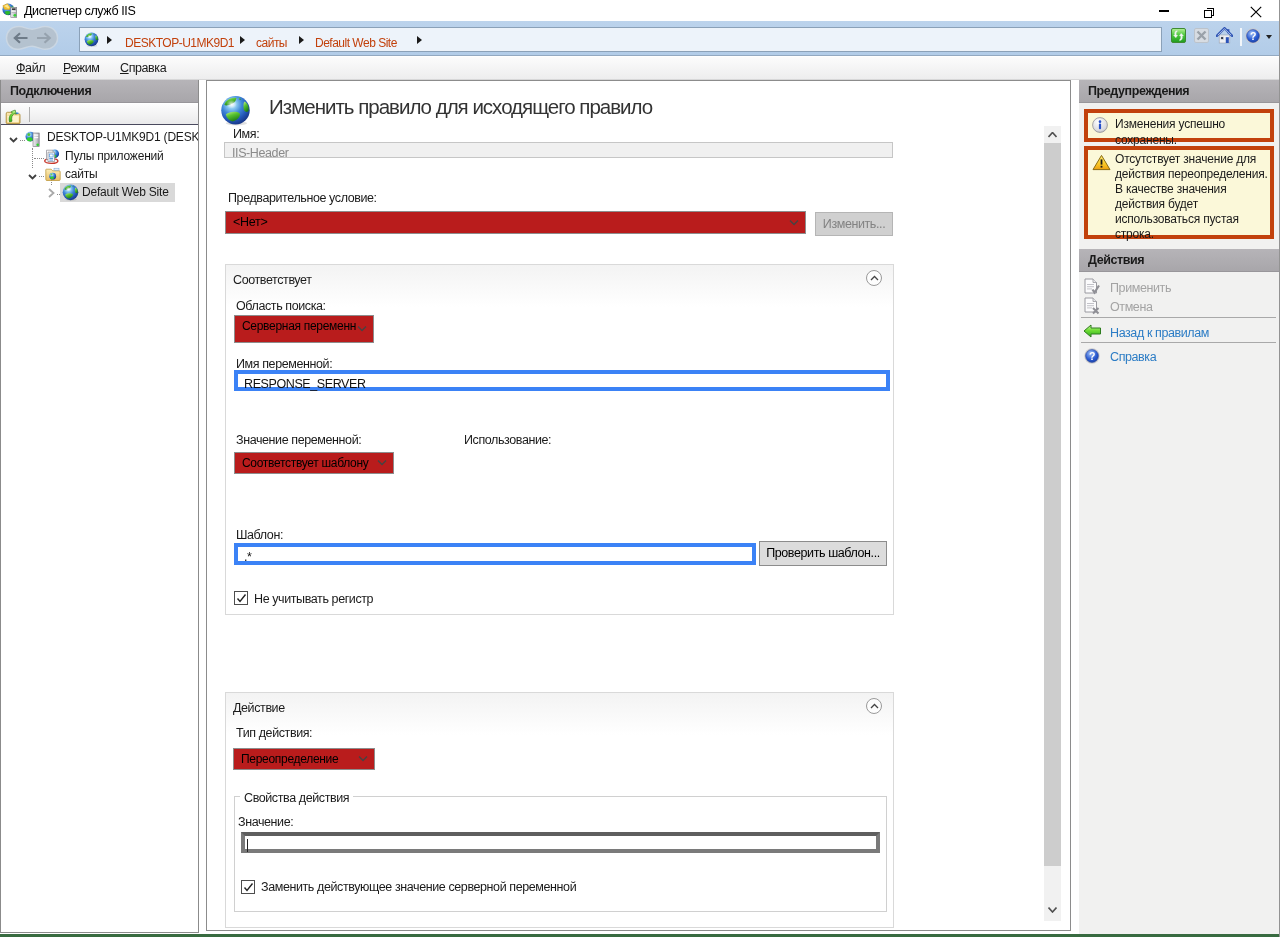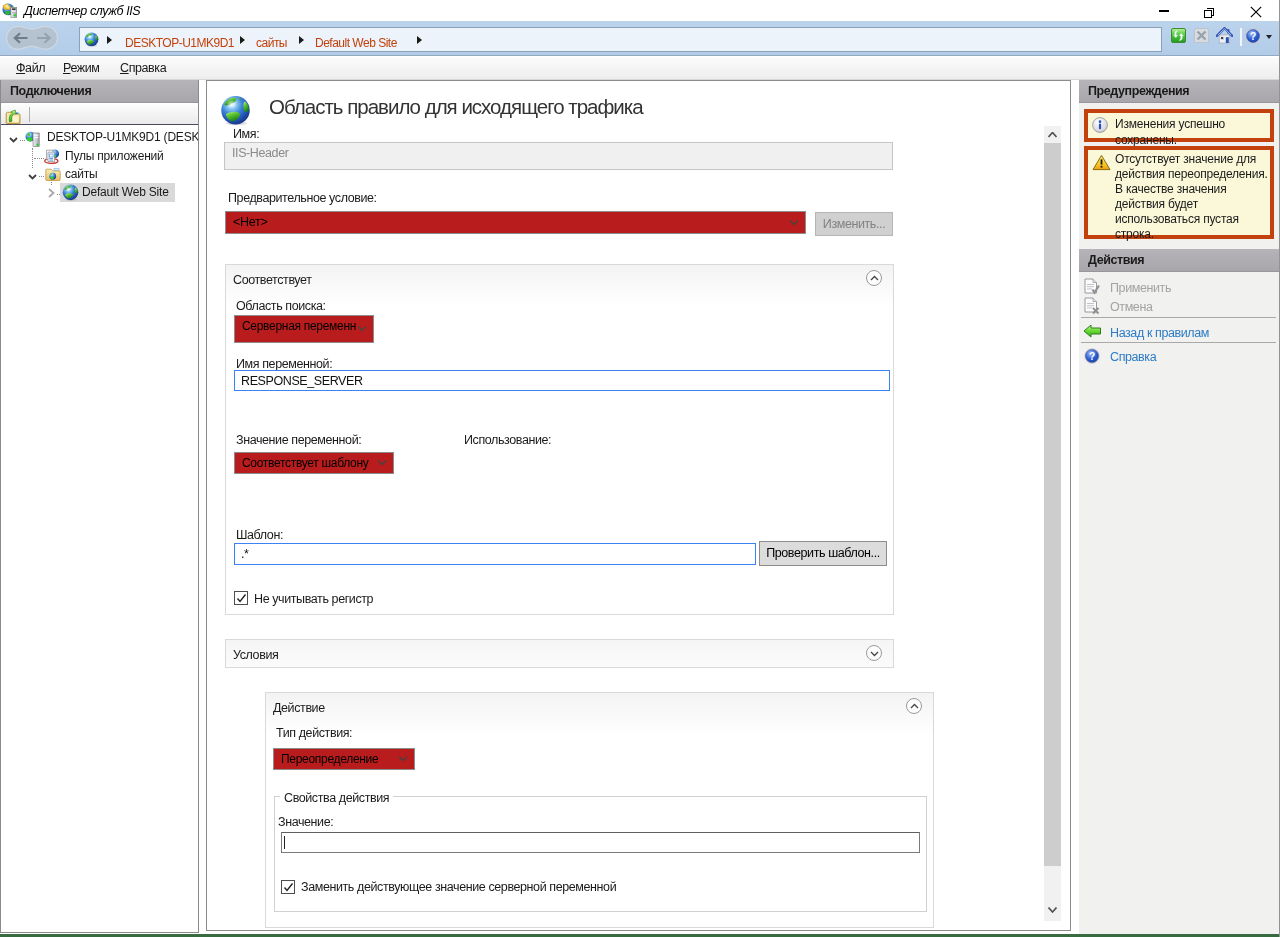--- a/index.html
+++ b/index.html
@@ -1,21 +1,21 @@
 <!DOCTYPE html>
 <html lang="ru"><head>
 <meta charset="utf-8">
 <title>Диспетчер служб IIS</title>
 <style>
 * { margin:0; padding:0; box-sizing:border-box; }
 html,body { width:1280px; height:937px; }
 body { font-family:"Liberation Sans",sans-serif; font-size:12.5px; letter-spacing:-0.4px; color:#1a1a1a; background:#fff; position:relative; overflow:hidden; }
 .abs { position:absolute; }
 
-#titlebar { position:absolute; left:0; top:0; width:1280px; height:28px; background:#fff;font-style:italic; }
+#titlebar { position:absolute; left:0; top:0; width:1280px; height:28px; background:#fff; }
 #titletext { position:absolute; left:24px; top:4px; font-size:12.5px; color:#000; }
 
 #addrbar { position:absolute; left:0; top:21px; width:1280px; height:35px; background:linear-gradient(#bcd3ec,#b2cce8); border-bottom:1px solid #93a9c1; }
 #crumbbox { position:absolute; left:79px; top:6px; width:1083px; height:25px; background:#edf3fa; border:1px solid #8ba1b8; }
 .crumbtext { position:absolute; top:8px; font-size:12px; letter-spacing:-0.5px; color:#c2410c; }
 .crumbarrow { position:absolute; top:8px; width:0; height:0; border-left:5px solid #1a1a1a; border-top:4px solid transparent; border-bottom:4px solid transparent; }
 
 #menubar { position:absolute; left:0; top:57px; width:1280px; height:23px; background:linear-gradient(#fcfcfc,#ededee); border-bottom:1px solid #d7d7d8; }
 .menuitem { position:absolute; top:4px; font-size:12.5px; color:#1a1a1a; }
 .menuitem u { text-decoration:underline; }
@@ -24,21 +24,21 @@
 .panelheader { height:23px; background:linear-gradient(#b6b4b8,#a8a6aa); border-bottom:1px solid #98969a; font-weight:bold; font-size:12.5px; color:#1a1a1a; padding:4px 0 0 9px; }
 #lefttoolbar { position:absolute; left:0; top:24px; width:197px; height:21px; background:linear-gradient(#fdfdfd,#eaeaeb); border-bottom:1px solid #4a4a5e; }
 .treerow { position:absolute; left:0; font-size:12px; letter-spacing:-0.2px; white-space:nowrap; }
 .dot { position:absolute; border-top:1px dotted #8a8a8a; height:1px; }
 .dotv { position:absolute; border-left:1px dotted #8a8a8a; width:1px; }
 
 #content { position:absolute; left:206px; top:80px; width:865px; height:851px; background:#fff; border:1px solid #8c8c8c; overflow:hidden; }
 .lbl { position:absolute; font-size:12.5px; color:#1a1a1a; white-space:nowrap; }
 .pagetitle { position:absolute; left:62px; top:14px; font-size:20.5px; color:#333; letter-spacing:-1px; white-space:nowrap; }
 .inputdis { position:absolute; background:#f0f0f0; border:1px solid #c6c6c6; color:#8a8a8a; font-size:12.5px; }
-.inputen { position:absolute; background:#fff; border:1px solid #3b82f6; color:#111; font-size:12.5px; }
+.inputen { position:absolute; background:#fff; border:4px solid #3b82f6; color:#111; font-size:12.5px; }
 .combo { position:absolute; background:#b91c1c; border:1px solid #8d8d8d; font-size:12px; letter-spacing:-0.3px; color:#000; white-space:nowrap; overflow:hidden; }
 .combo .cv { position:absolute; right:6px; top:50%; margin-top:-4px; }
 .btn { position:absolute; font-size:12.5px; text-align:center; }
 .secbox { position:absolute; left:18px; width:669px; border:1px solid #d9d9d9; background:#fff; }
 .sechdr { font-size:12.5px; color:#1a1a1a; position:absolute; left:7px; top:8px; }
 .circbtn { position:absolute; right:11px; top:5px; width:16px; height:16px; border:1px solid #9a9a9a; border-radius:50%; background:#fdfdfd; }
 .chk { position:absolute; width:14px; height:14px; background:#fff; border:1px solid #4d4d4d; }
 
 #rightpanel { position:absolute; left:1079px; top:80px; width:200px; height:855px; background:#f1f1f0; }
 .warnbox { position:absolute; left:5px; width:190px; background:#fbf8d9; border:4px solid #c2410c; font-size:12px; letter-spacing:-0.2px; color:#1a1a1a; }
@@ -253,24 +253,24 @@
   <svg class="abs" style="left:61px; top:104px;" width="17" height="17" viewBox="0 0 32 32">
       <use href="#globe32"></use>
     </svg>
   <div class="treerow" style="top:105px; left:81px;">Default Web Site</div>
 </div>
 
 <div id="content">
   <svg class="abs" style="left:13px; top:14px;" width="31" height="31" viewBox="0 0 32 32">
       <use href="#globe32"></use>
     </svg>
-  <div class="pagetitle">Область правило для исходящего трафика</div>
+  <div class="pagetitle">Изменить правило для исходящего правило</div>
 
   <div class="lbl" style="left:26px; top:46px;">Имя:</div>
-  <div class="inputdis" style="left:17px; top:61px; width:669px; height:28px; padding:3px 12px 0 7px;">IIS-Header</div>
+  <div class="inputdis" style="left:17px; top:61px; width:669px; height:16px; padding:3px 12px 0 7px;">IIS-Header</div>
 
   <div class="lbl" style="left:21px; top:110px;">Предварительное условие:</div>
   <div class="combo" style="left:18px; top:130px; width:581px; height:23px; padding:3px 0 0 7px; font-size:12.5px;">&lt;Нет&gt;
     <svg class="cv" width="10" height="7" viewBox="0 0 10 7">
         <path d="M1 1.5 L5 5.5 L9 1.5" stroke="#444" stroke-width="1.3" fill="none"></path>
       </svg>
   </div>
   <div class="btn" style="left:608px; top:131px; width:78px; height:24px; background:#d0d0d0; border:1px solid #b5b5b5; color:#828282; padding-top:4px;">Изменить...</div>
 
   <div class="secbox" style="top:183px; height:351px;">
@@ -300,30 +300,22 @@
     <div class="inputen" style="left:8px; top:278px; width:522px; height:22px; padding:3px 0 0 6px;">.*</div>
     <div class="btn" style="left:533px; top:276px; width:128px; height:25px; background:#dcdcdc; border:1px solid #8c8c8c; color:#000; padding-top:4px;">Проверить шаблон...</div>
     <div class="chk" style="left:8px; top:326px;">
         <svg style="position:absolute;left:1px;top:1px;" width="11" height="11" viewBox="0 0 11 11">
           <path d="M1.5 5.5 L4 8.5 L9.5 1.5" stroke="#222" stroke-width="1.4" fill="none"></path>
         </svg>
       </div>
     <div class="lbl" style="left:28px; top:327px;">Не учитывать регистр</div>
   </div>
 
-  <div class="secbox" style="top:558px; height:29px; background:linear-gradient(#f5f5f5,#fbfbfb);">
-    <div class="sechdr">Условия</div>
-    <div class="circbtn">
-        <svg style="position:absolute;left:3px;top:4px;" width="9" height="7" viewBox="0 0 9 7">
-          <path d="M1 2 L4.5 5.5 L8 2" stroke="#444" stroke-width="1.3" fill="none"></path>
-        </svg>
-      </div>
-  </div>
-
-  <div class="secbox" style="top:611px; height:236px;margin-left:40px;">
+
+  <div class="secbox" style="top:611px; height:236px;">
     <div style="height:42px; background:linear-gradient(#f3f3f3,#ffffff);"></div>
     <div class="sechdr">Действие</div>
     <div class="circbtn">
         <svg style="position:absolute;left:3px;top:4px;" width="9" height="7" viewBox="0 0 9 7">
           <path d="M1 5 L4.5 1.5 L8 5" stroke="#444" stroke-width="1.3" fill="none"></path>
         </svg>
       </div>
     <div class="lbl" style="left:10px; top:33px;">Тип действия:</div>
     <div class="combo" style="left:7px; top:55px; width:142px; height:22px; padding:3px 0 0 7px;">Переопределение
       <svg class="cv" width="10" height="7" viewBox="0 0 10 7">

